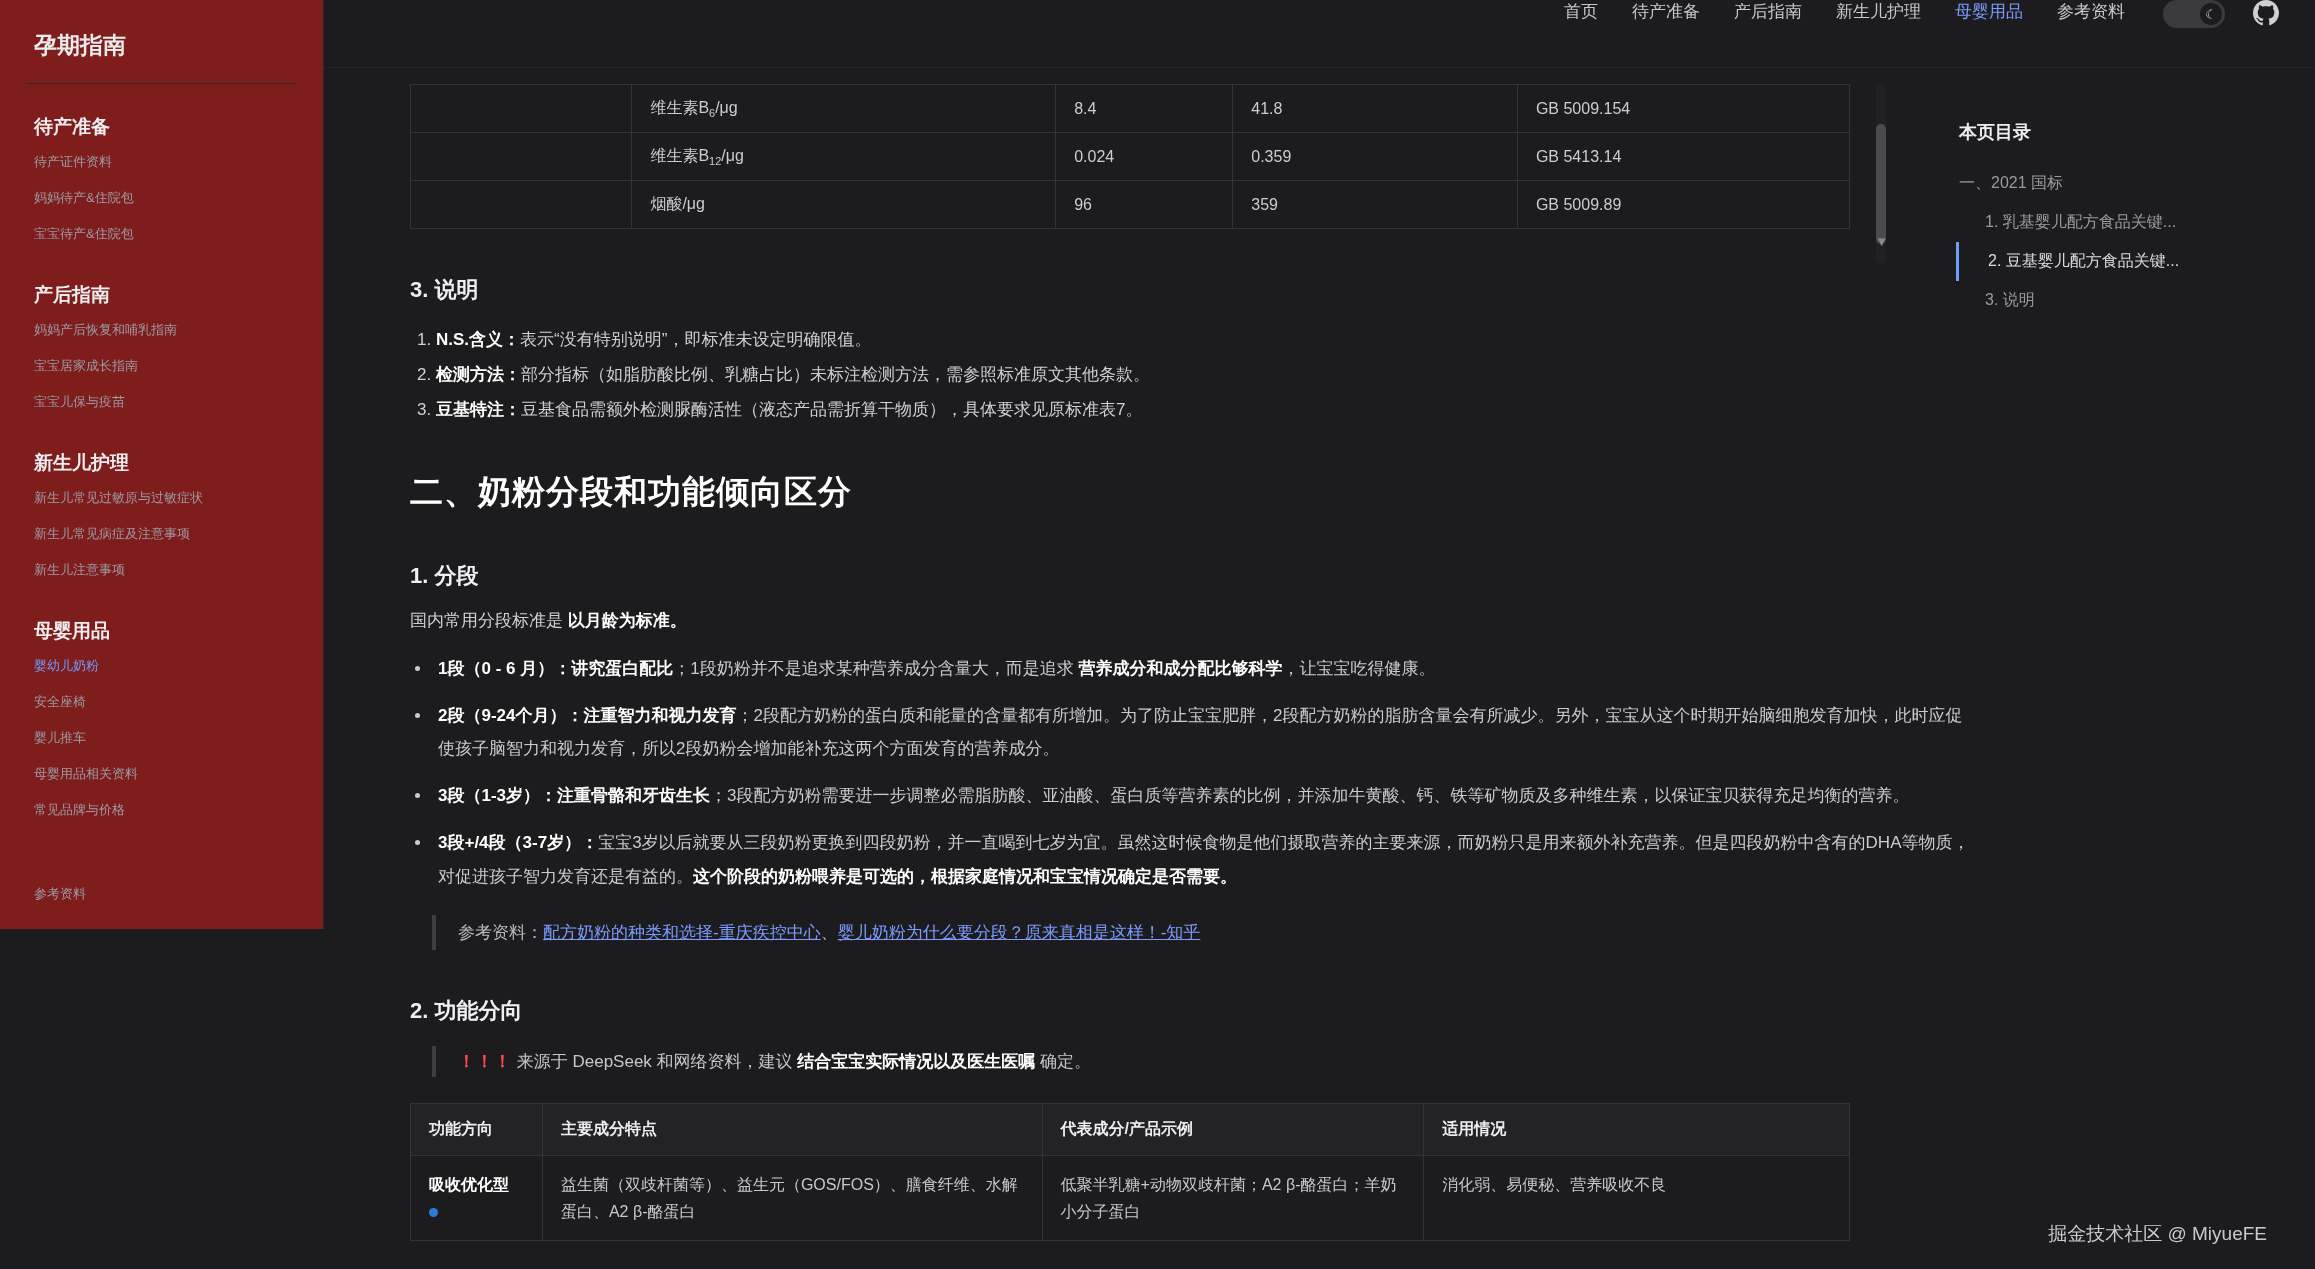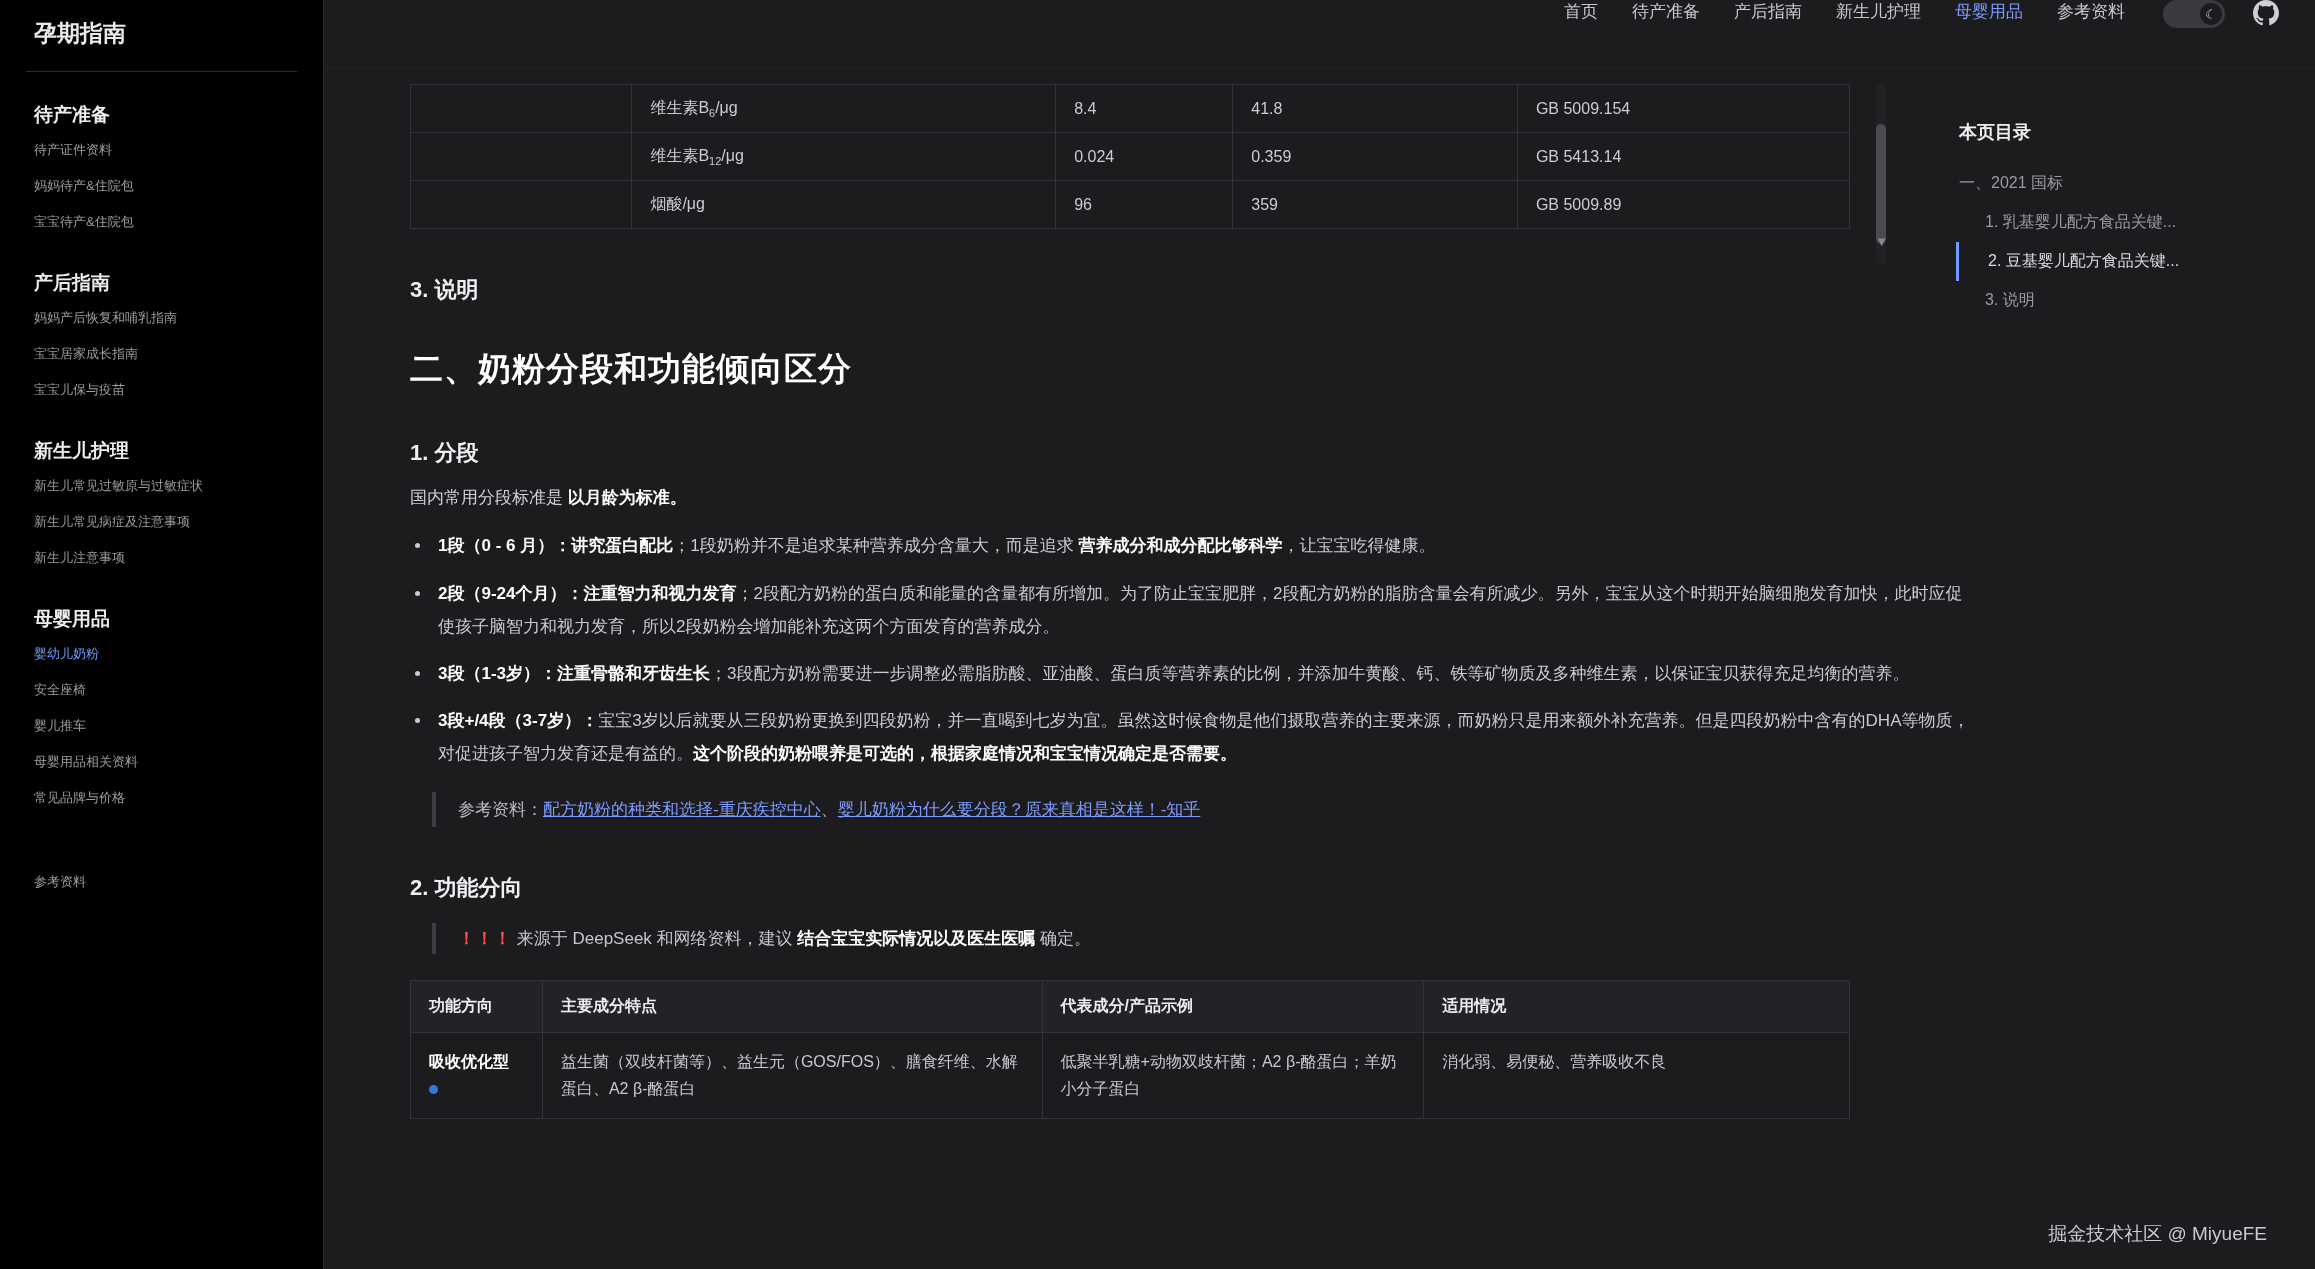--- a/index.html
+++ b/index.html
@@ -6,24 +6,24 @@
   html, body {
     margin: 0; padding: 0;
     background: #1c1c1f;
     color: #d5d5d8;
     font-family: "Liberation Sans", sans-serif;
   }
   body { width: 2315px; height: 1269px; overflow: hidden; position: relative; }
 
   
   .sidebar {
-    position: absolute; left: 0; top: 0; width: 324px; height: 1269px;
-    background: #000000;
+    position: absolute; left: 0; top: 0; width: 324px; height: 929px;
+    background: #7f1d1d;
     border-right: 1px solid #2a2a2d;
-    padding: 0 26px;
+    padding: 12px 26px;
   }
   .brand {
     font-size: 23px; font-weight: bold; color: #eaeaec;
     padding: 18px 8px 22px 8px;
     border-bottom: 1px solid #2c2c30;
   }
   .nav-group { margin-top: 26px; }
   .nav-group-title {
     font-size: 19px; font-weight: bold; color: #ededf0;
     padding: 4px 8px 4px 8px;
@@ -285,20 +285,31 @@
         </tr>
       </tbody>
         </table>
       <div class="scrollbar-v">
         <div class="thumb"></div>
       </div>
       <div class="scroll-arrow">▼</div>
     </div>
 
     <h3 class="sec">3. 说明</h3>
+    <ol class="explain">
+      <li>
+        <b>N.S.含义：</b><span>表示“没有特别说明”，即标准未设定明确限值。</span>
+      </li>
+      <li>
+        <b>检测方法：</b><span>部分指标（如脂肪酸比例、乳糖占比）未标注检测方法，需参照标准原文其他条款。</span>
+      </li>
+      <li>
+        <b>豆基特注：</b><span>豆基食品需额外检测脲酶活性（液态产品需折算干物质），具体要求见原标准表7。</span>
+      </li>
+    </ol>
 
     <h2 class="bigsec">二、奶粉分段和功能倾向区分</h2>
 
     <h3 class="sec">1. 分段</h3>
     <p class="lead">
       <span>国内常用分段标准是 </span><b>以月龄为标准。</b>
     </p>
 
     <ul class="stages">
       <li>

